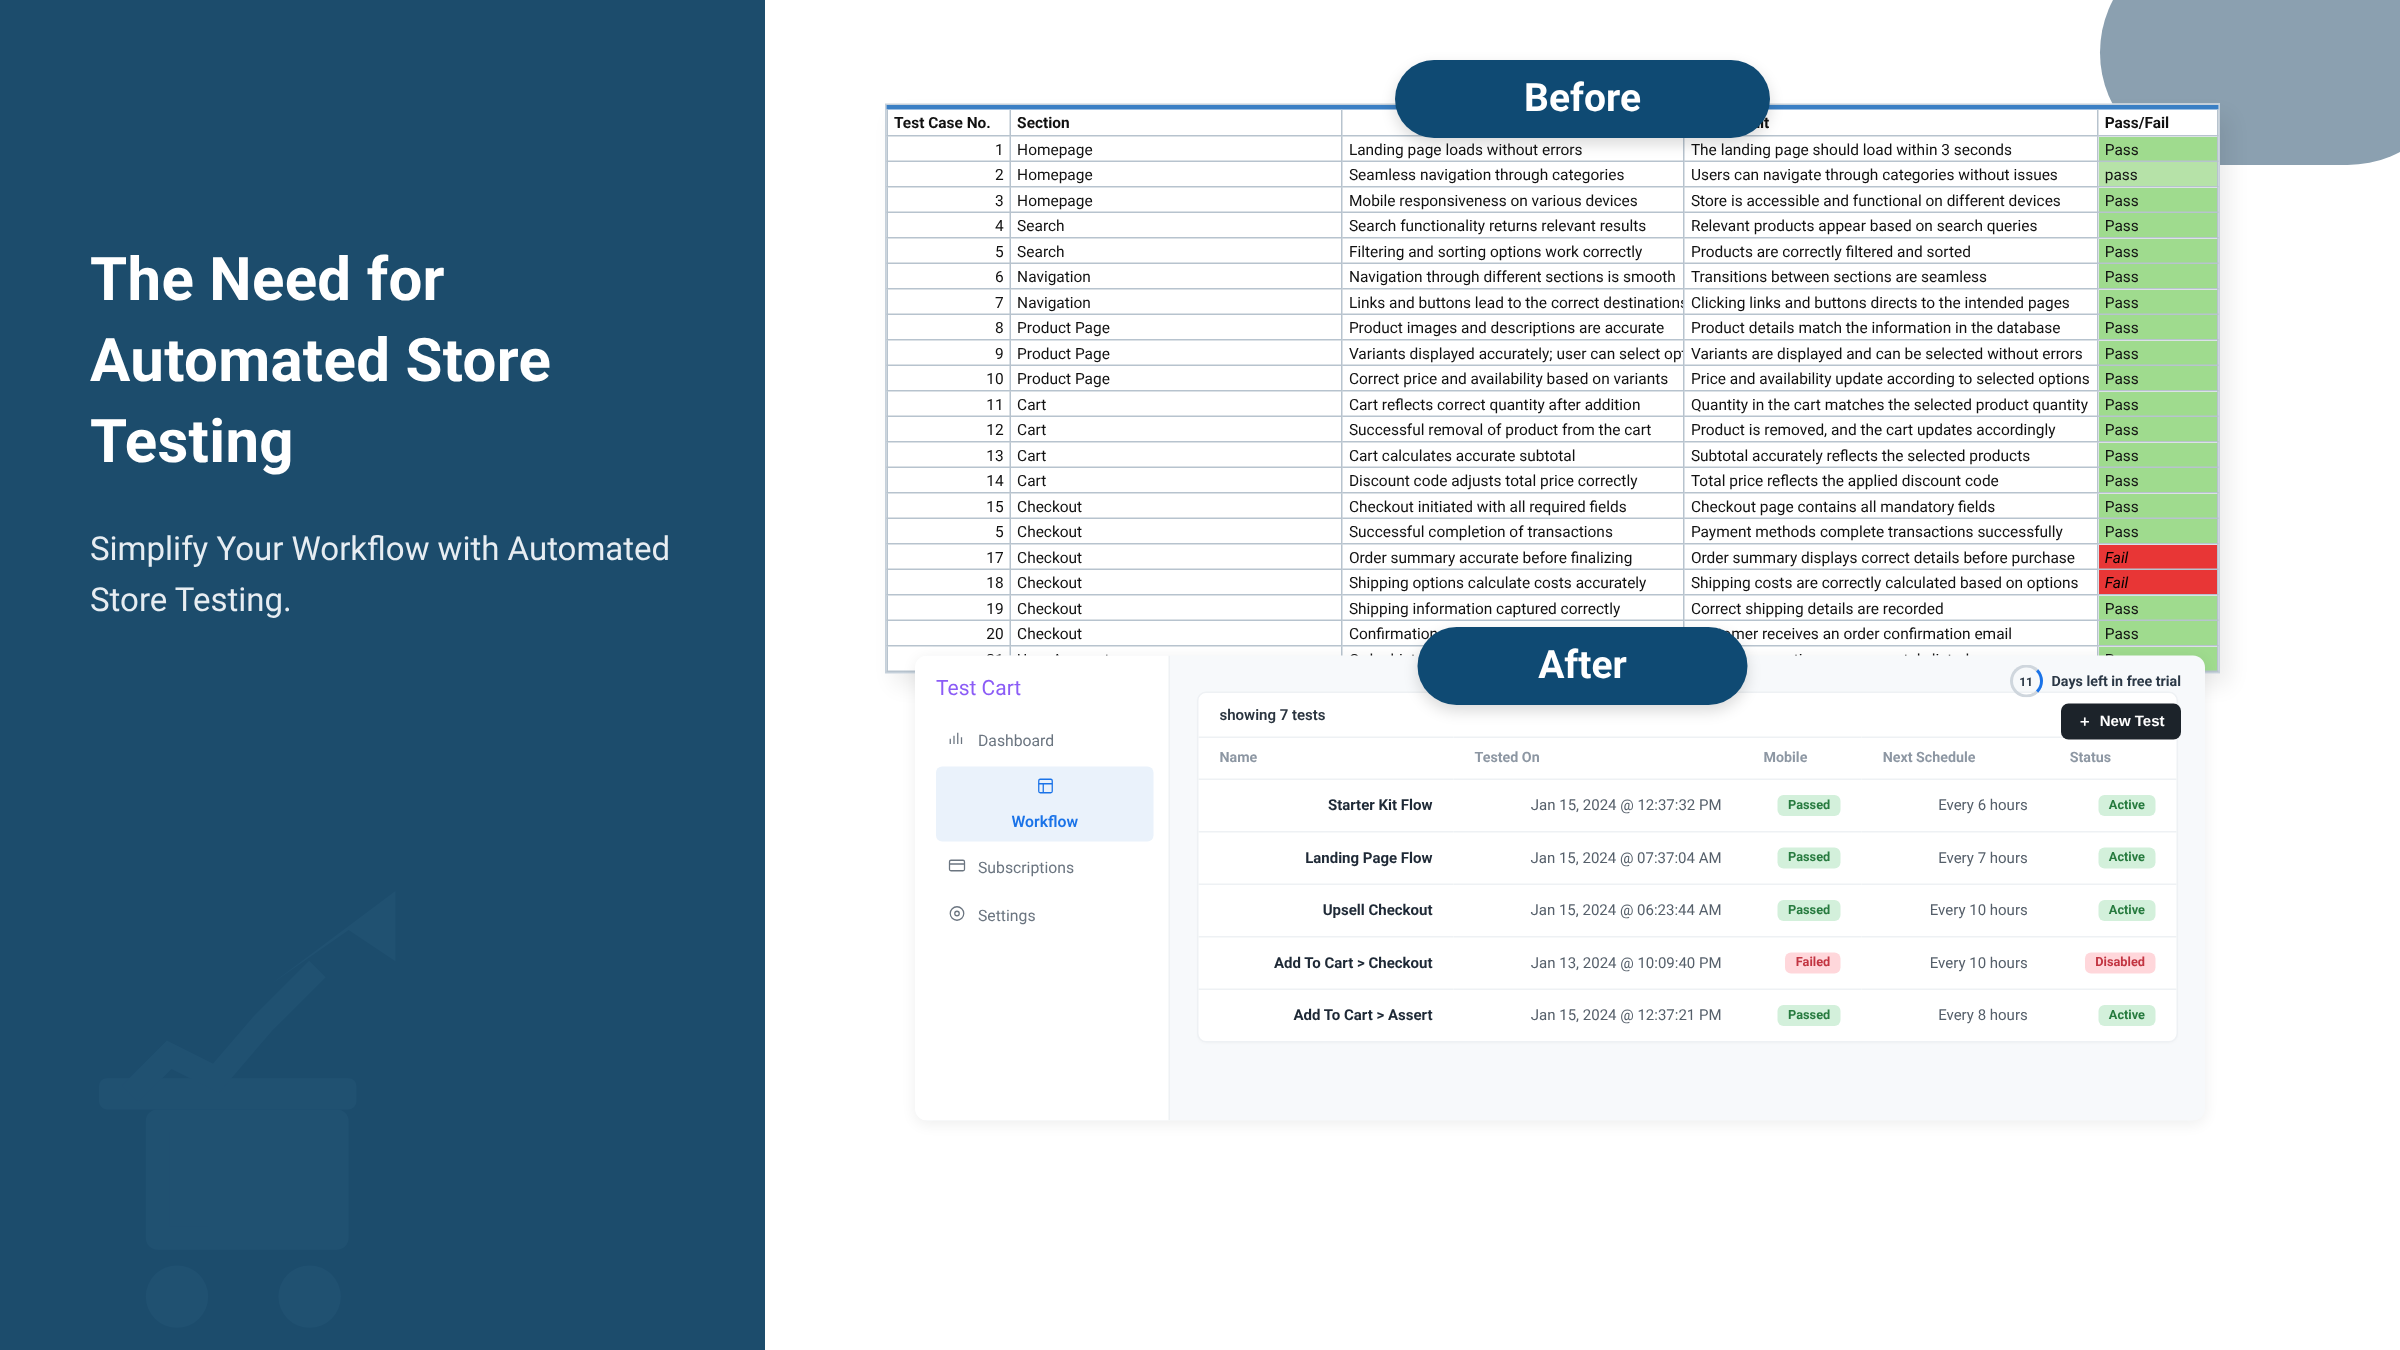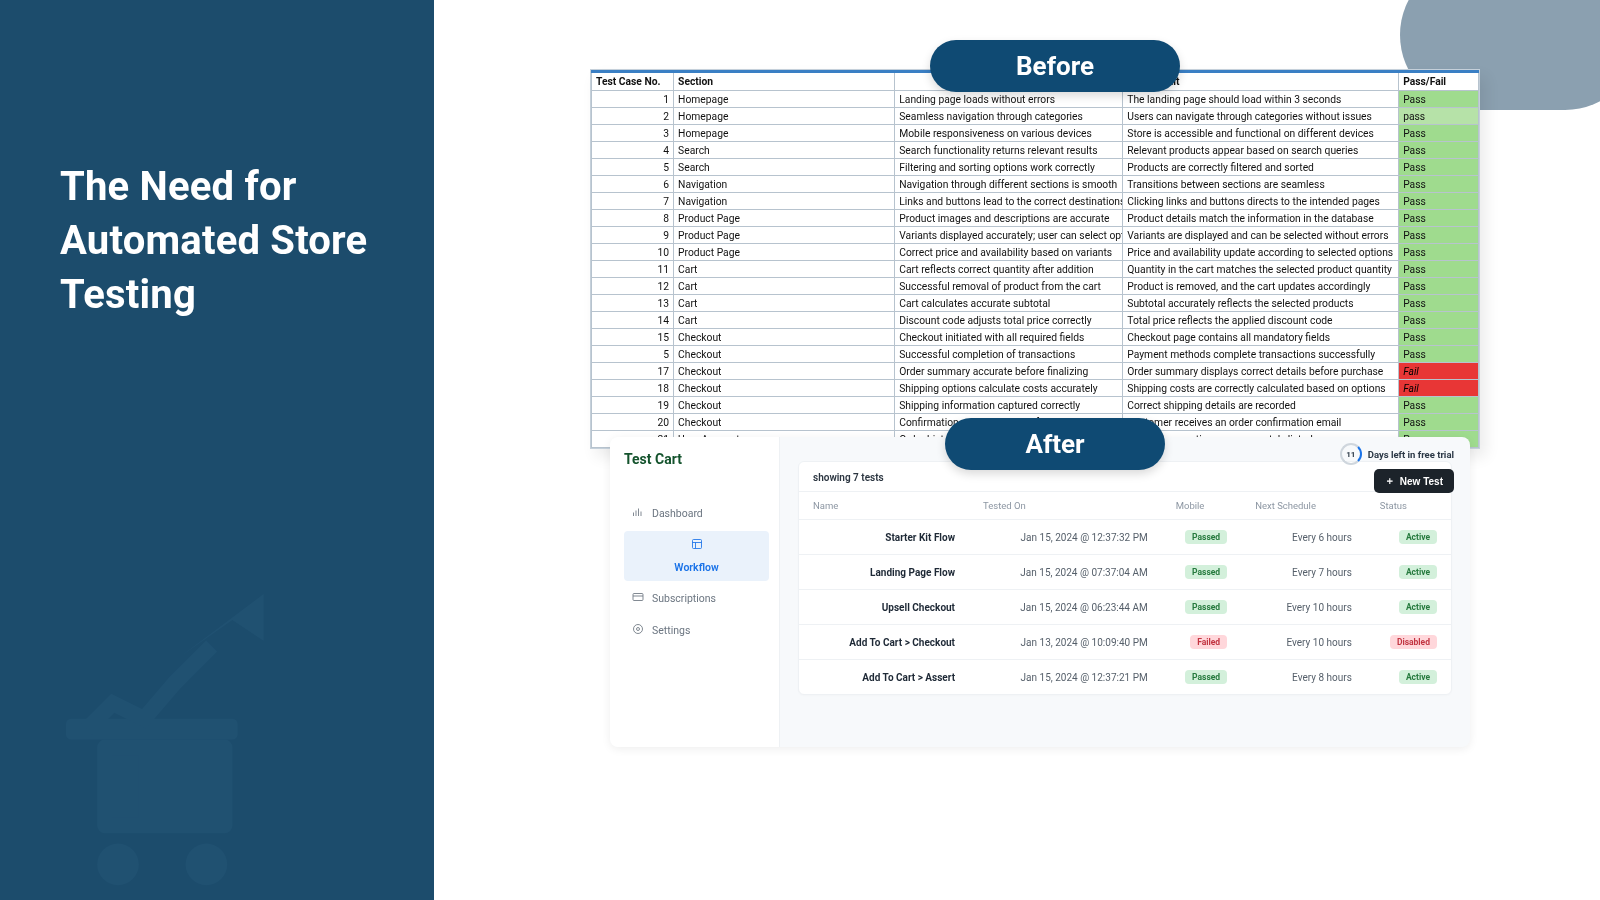--- a/index.html
+++ b/index.html
@@ -1,18 +1,18 @@
 <!DOCTYPE html>
 <html><head>
 <meta charset="utf-8">
 <style>
 * { margin: 0; padding: 0; box-sizing: border-box; }
 body { font-family: -apple-system, "Segoe UI", Roboto, Arial, sans-serif; width: 1600px; height: 900px; background: #fff; overflow: hidden; position: relative; }
 
-.blue-panel { position: absolute; left: 0; top: 0; width: 434px; height: 900px; background: #1c4c6c; color: #fff; padding: 160px 60px 0 60px; }
+.blue-panel { position: absolute; left: 0; top: 0; width: 510px; height: 900px; background: #1c4c6c; color: #fff; padding: 160px 60px 0 60px; }
 .blue-panel h1 { font-size: 40px; font-weight: 700; line-height: 1.35; letter-spacing: .2px; }
 .blue-panel p  { font-size: 22px; font-weight: 400; line-height: 1.55; margin-top: 28px; color: #e7edf2; }
 
 .cart-bg { position: absolute; left: 40px; bottom: -10px; width: 260px; height: 320px; opacity: .22; }
 
 .corner { position: absolute; right: -40px; top: -40px; width: 240px; height: 150px; border-radius: 80px; background: #8ba0b0; }
 
 .right-area { position: absolute; left: 510px; top: 0; width: 1090px; height: 900px; }
 .right-area::before { content:""; position:absolute; left:0; top:0; width:200px; height:900px; background:#fff; border-top-left-radius: 60px; z-index:0; }
 
@@ -32,48 +32,49 @@
 .sheet th { background:#fff; text-align:left; font-weight:700; padding:2px 4px; border:1px solid #b7c3ce; border-top:none; height:17px; white-space:nowrap; overflow:hidden; }
 .sheet td { padding:1.5px 4px; border:1px solid #b7c3ce; height:15px; line-height:13px; white-space:nowrap; overflow:hidden; }
 .sheet td.num { text-align:right; }
 .sheet .pass { background:#9fdb8e; }
 .sheet .pass-l { background:#b6e2a8; }
 .sheet .fail { background:#e83636; color:#000;font-style:italic; }
 
 
 .app { position:absolute; left:100px; top:437px; width:860px; height:310px; background:#f7f9fb; border-radius:8px; box-shadow:0 2px 10px rgba(0,0,0,.07); display:flex; overflow:hidden; }
 .sidebar { width:170px; background:#fff; border-right:1px solid #eef1f4; padding:14px 10px 0 14px; }
-.app-title { font-size:14px; font-weight:700; color:#14532d; margin-bottom:32px; }
+.app-title { font-size:14px; font-weight:400; color:#8b5cf6; margin-bottom:12px; }
 .nav a { display:flex; align-items:center; gap:8px; font-size:10.5px; padding:7px 8px; border-radius:4px; color:#6b7580; text-decoration:none; margin-bottom:3px; }
 .nav a.active { background:#eaf2fb; color:#1a73e8; font-weight:600;flex-direction:column; }
 .nav svg, .nav .icn { width:12px; height:12px; flex:0 0 12px; stroke:currentColor; fill:none; stroke-width:1.7; }
 
 .main { flex:1; padding:10px 18px 0 18px; position:relative; }
 .trial { position:absolute; right:16px; top:6px; display:flex; align-items:center; gap:6px; font-size:9.5px; font-weight:700; color:#2b3846; }
 .trial .ring { width:22px; height:22px; border:2px solid #cfd6dd; border-right-color:#1a73e8; border-radius:50%; display:flex; align-items:center; justify-content:center; font-size:8px; font-weight:700; }
 .page-title { font-size:16px; font-weight:700; color:#1e2936; margin-top:28px; }
 .new-test { position:absolute; right:16px; top:32px; background:#1c232a; color:#fff; border:none; border-radius:5px; padding:5px 11px; font-size:10px; font-weight:600; display:flex; align-items:center; gap:5px; }
 
 .card { background:#fff; border:1px solid #eef1f4; border-radius:6px; margin-top:14px; margin-bottom:10px; box-shadow: 0 1px 2px rgba(0,0,0,.02);}
 .card-header { padding:10px 14px 8px 14px; font-size:10px; font-weight:600; color:#2b3540; }
 .table2 { width:100%; border-collapse:collapse; }
-.table2 thead th { font-size:9.5px; font-weight:400; color:#8d97a3; text-align:left; padding:8px 14px; border-top:1px solid #eef1f4; }
+.table2 thead th { font-size:9.5px; font-weight:700; color:#8d97a3; text-align:left; padding:8px 14px; border-top:1px solid #eef1f4; }
 .table2 td { font-size:10px; padding:10px 14px; border-top:1px solid #eef1f4; color:#555f6a;text-align:right; }
 .table2 td.name { color:#1e2936; font-weight:700; }
 .pill { font-size:8.5px; font-weight:700; padding:2px 7px; border-radius:4px; display:inline-block; }
 .pill.pass  { background:#d3f0db; color:#267a3e; }
 .pill.fail  { background:#ffd7db; color:#c23441; }
 .pill.active   { background:#d3f0db; color:#267a3e; }
 .pill.disabled { background:#ffd7db; color:#c23441; }
 </style>
 </head>
 <body>
 
 <div class="blue-panel">
   <h1>The Need for Automated Store Testing</h1>
+  <p>Simplify Your Workflow with Automated Store Testing.</p>
   <svg class="cart-bg" viewBox="0 0 100 120">
     <g fill="#2f6385">
       <rect x="22" y="56" width="52" height="36" rx="3"></rect>
       <rect x="10" y="48" width="66" height="8" rx="2"></rect>
       <circle cx="30" cy="104" r="8"></circle>
         <circle cx="64" cy="104" r="8"></circle>
       <rect x="28" y="62" width="10" height="24"></rect>
       <rect x="44" y="62" width="10" height="24" opacity=".0"></rect>
       <path d="M54 24 L86 0 L86 18 L74 10 L54 24"></path>
       <polyline points="18,52 28,42 40,48 52,34 66,20" stroke="#2f6385" stroke-width="6" fill="none"></polyline>

